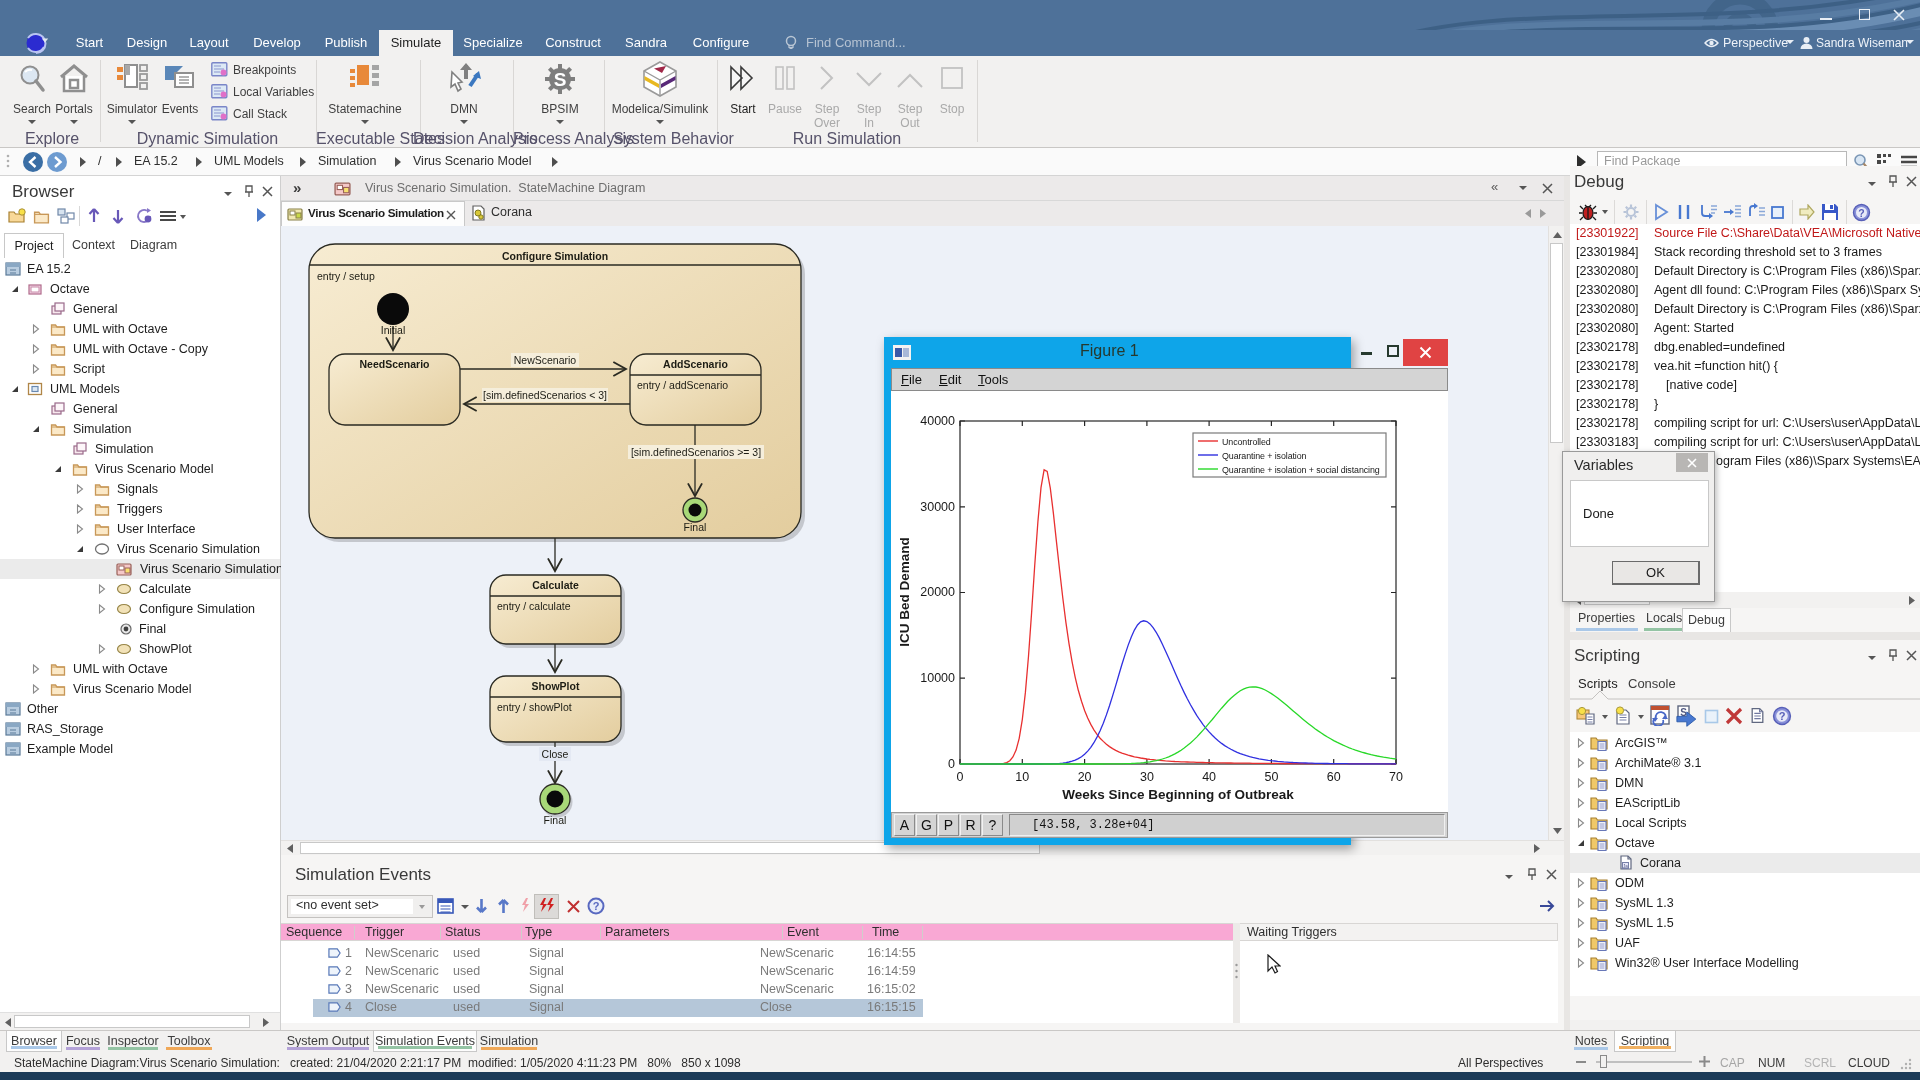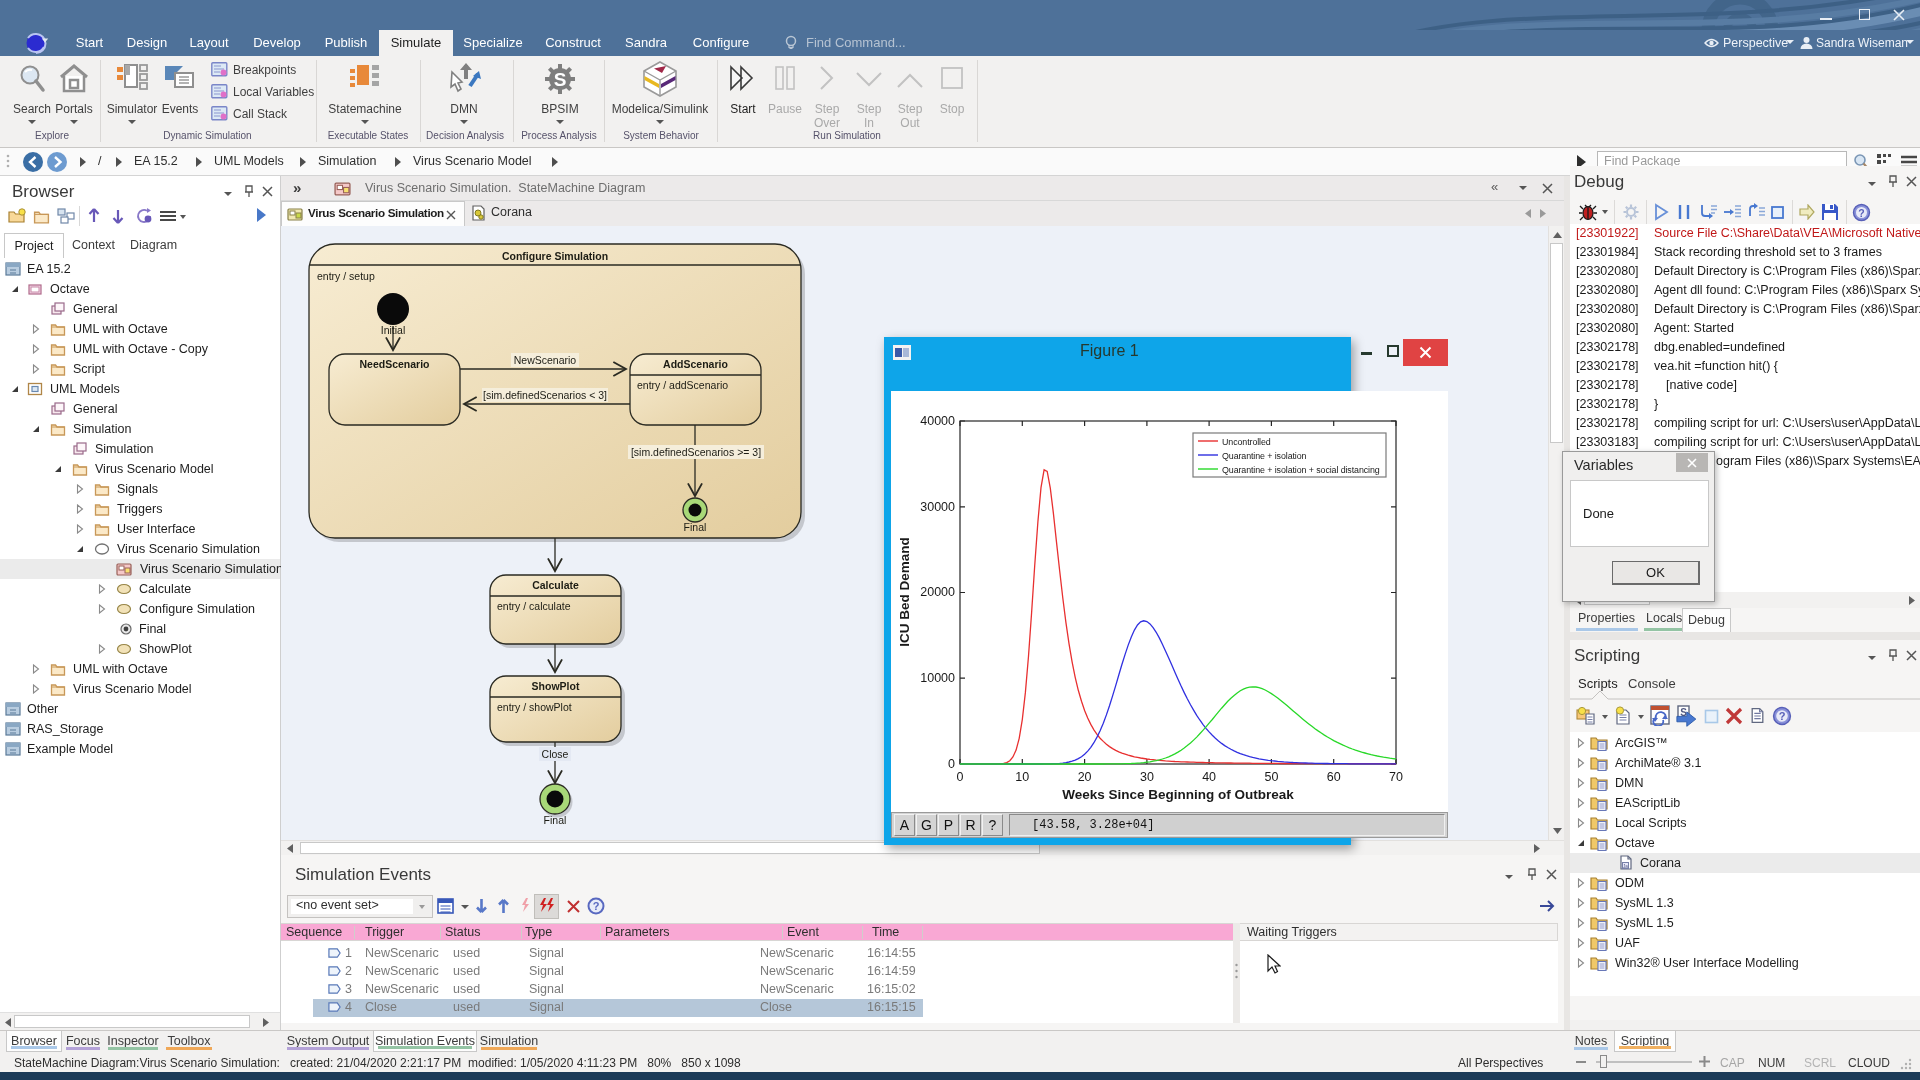--- a/index.html
+++ b/index.html
@@ -8,21 +8,21 @@
 .abs { position:absolute; }
 .tt { white-space:nowrap; }
 
 #titlebar { left:0; top:0; width:1920px; height:30px; background:#4e7199; }
 #tabrow { left:0; top:30px; width:1920px; height:26px; background:#4e7199; }
 .rtab { position:absolute; top:0; height:26px; line-height:26px; color:#fff; font-size:13px; text-align:center; }
 .rtab.active { background:#f2f1f0; color:#1e1e1e; }
 
 #ribbon { left:0; top:56px; width:1920px; height:92px; background:#f2f1f0; border-bottom:1px solid #c9c7c5; }
 .rsep { position:absolute; top:4px; height:82px; width:1px; background:#d9d7d5; }
-.rglabel { position:absolute; top:74px; font-size:10px; color:#56526a; text-align:center; }
+.rglabel { position:absolute; top:74px; font-size:16px; color:#56526a; text-align:center; }
 .rlabel { position:absolute; font-size:12px; color:#3f3f3f; text-align:center; }
 .rlabel.dis { color:#a9a9a9; }
 .caret { position:absolute; width:0; height:0; border-left:4px solid transparent; border-right:4px solid transparent; border-top:4px solid #555; }
 
 #navbar { left:0; top:148px; width:1920px; height:28px; background:#fafafa; border-bottom:1px solid #d4d4d4; }
 .crumb { position:absolute; top:0; line-height:27px; font-size:12.5px; color:#2e2e2e; }
 .carrow { position:absolute; top:9px; width:0; height:0; border-top:5px solid transparent; border-bottom:5px solid transparent; border-left:6px solid #4e4e4e; }
 
 #leftpanel { left:0; top:176px; width:281px; height:854px; background:#fff; border-right:1px solid #cfcfcf; }
 .phead { font-size:17px; color:#3a3a3a; }
@@ -1213,20 +1213,25 @@
     </svg>
   <div class="abs tt" style="left:196px;top:5px;font-size:16px;color:#26392e;">Figure 1</div>
   <div class="abs" style="left:1312px;"></div>
   <div class="abs" style="left:477px;top:15px;width:11px;height:2.5px;background:#26392e;"></div>
   <div class="abs" style="left:503px;top:8px;width:12px;height:12px;border:2px solid #26392e;"></div>
   <div class="abs" style="left:519px;top:2px;width:45px;height:27px;background:#e04343;">
       <svg class="abs" style="left:16px;top:7px" width="13" height="13">
         <path d="M1.5,1.5 L11.5,11.5 M11.5,1.5 L1.5,11.5" stroke="#fff" stroke-width="2"></path>
       </svg>
     </div>
+  <div class="abs" style="left:7px;top:31px;width:557px;height:23px;background:#d4d4d4;border:1px solid #8a8a8a;">
+    <span class="abs tt" style="left:9px;top:3px;font-size:13px;color:#111;"><u>F</u>ile</span>
+    <span class="abs tt" style="left:47px;top:3px;font-size:13px;color:#111;"><u>E</u>dit</span>
+    <span class="abs tt" style="left:86px;top:3px;font-size:13px;color:#111;"><u>T</u>ools</span>
+  </div>
   <div class="abs" style="left:7px;top:54px;width:557px;height:421px;background:#fff;">
     <svg class="abs" style="left:0;top:0" width="557" height="421" viewBox="0 0 557 421">
       <rect x="69" y="30" width="436" height="343" fill="none" stroke="#262626" stroke-width="1.2"></rect>
       <g stroke="#262626" stroke-width="1.2">
         <path d="M69,373 v-5 M131.3,373 v-5 M193.6,373 v-5 M255.9,373 v-5 M318.1,373 v-5 M380.4,373 v-5 M442.7,373 v-5 M505,373 v-5"></path>
         <path d="M69,30 v5 M131.3,30 v5 M193.6,30 v5 M255.9,30 v5 M318.1,30 v5 M380.4,30 v5 M442.7,30 v5 M505,30 v5"></path>
         <path d="M69,373 h5 M69,287.2 h5 M69,201.5 h5 M69,115.8 h5 M69,30 h5"></path>
         <path d="M505,373 h-5 M505,287.2 h-5 M505,201.5 h-5 M505,115.8 h-5 M505,30 h-5"></path>
       </g>
       <g font-family="Liberation Sans" font-size="12.5px" fill="#1a1a1a">

